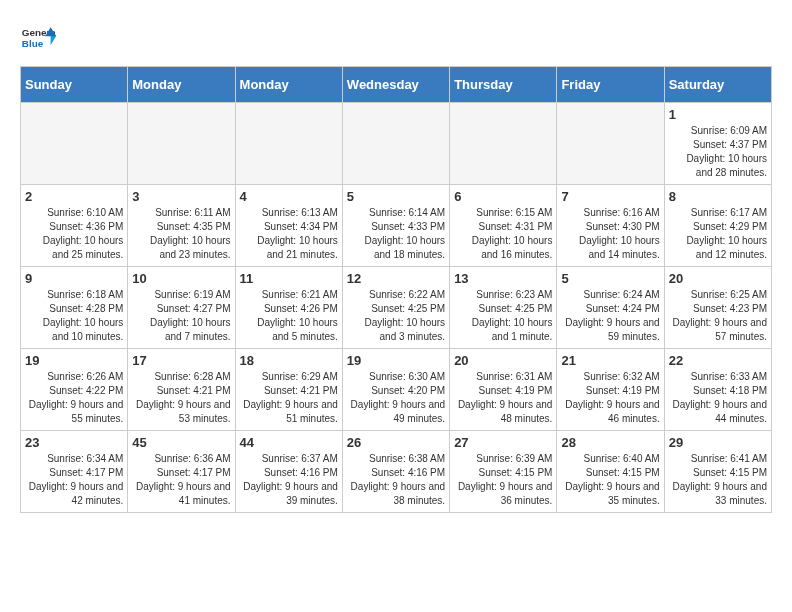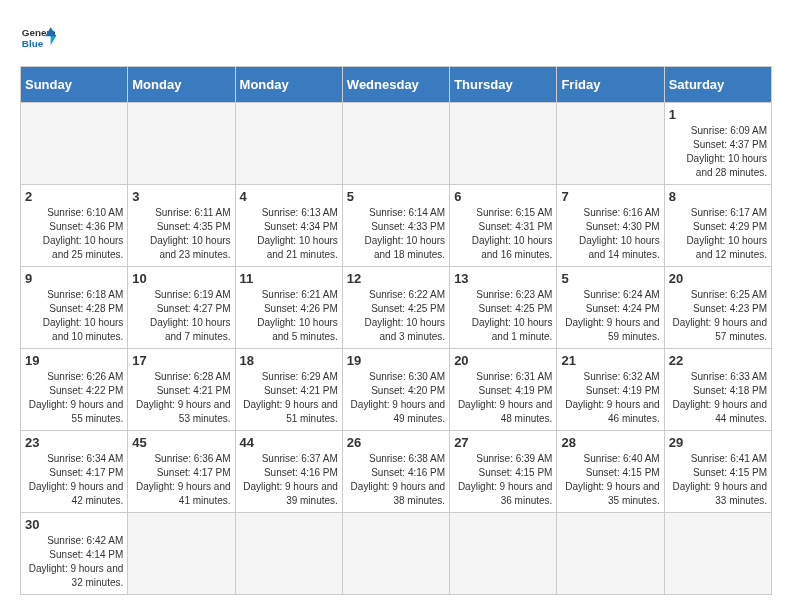--- a/index.html
+++ b/index.html
@@ -238,26 +238,14 @@
         </td>
         <td>
           <div class="day-number">28</div>
           <div class="day-info">Sunrise: 6:40 AM<br>Sunset: 4:15 PM<br>Daylight: 9 hours and 35 minutes.</div>
         </td>
         <td>
           <div class="day-number">29</div>
           <div class="day-info">Sunrise: 6:41 AM<br>Sunset: 4:15 PM<br>Daylight: 9 hours and 33 minutes.</div>
         </td>
       </tr>
-      <tr class="last-row">
-        <td class="has-data">
-          <div class="day-number">30</div>
-          <div class="day-info">Sunrise: 6:42 AM<br>Sunset: 4:14 PM<br>Daylight: 9 hours and 32 minutes.</div>
-        </td>
-        <td class="empty"></td>
-        <td class="empty"></td>
-        <td class="empty"></td>
-        <td class="empty"></td>
-        <td class="empty"></td>
-        <td class="empty"></td>
-      </tr>
     </tbody>
 </table>
 
 </body></html>

